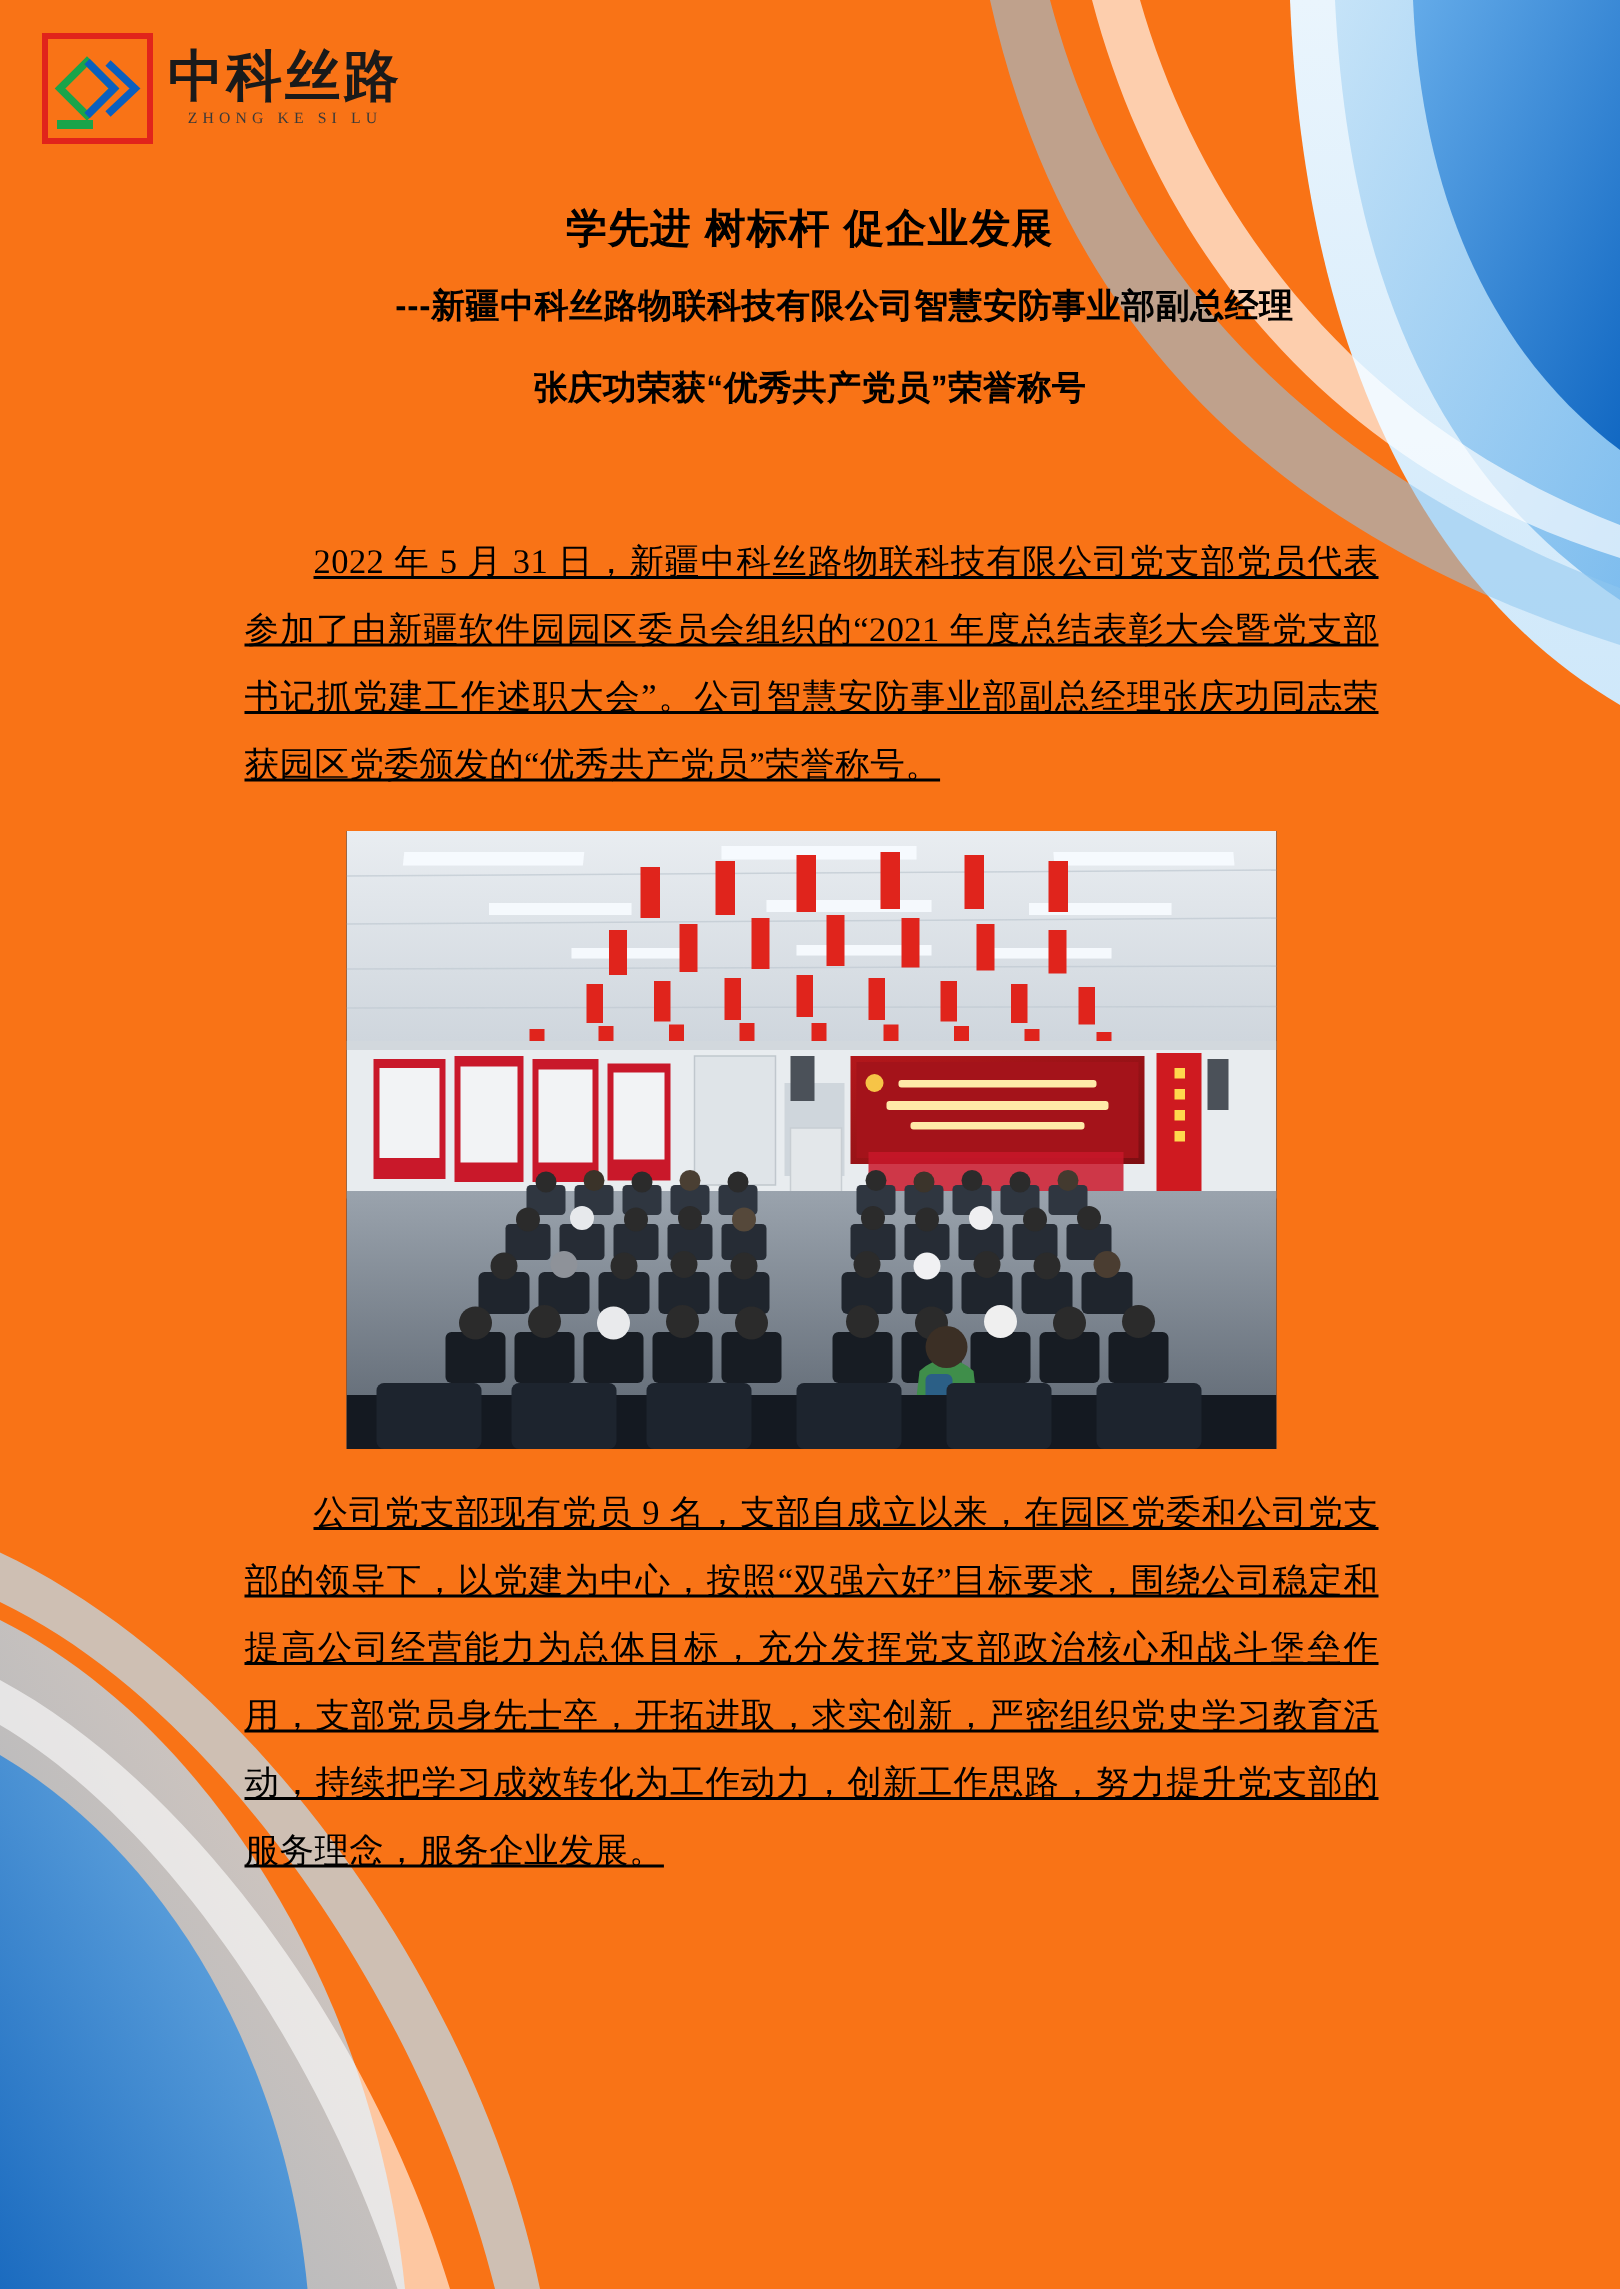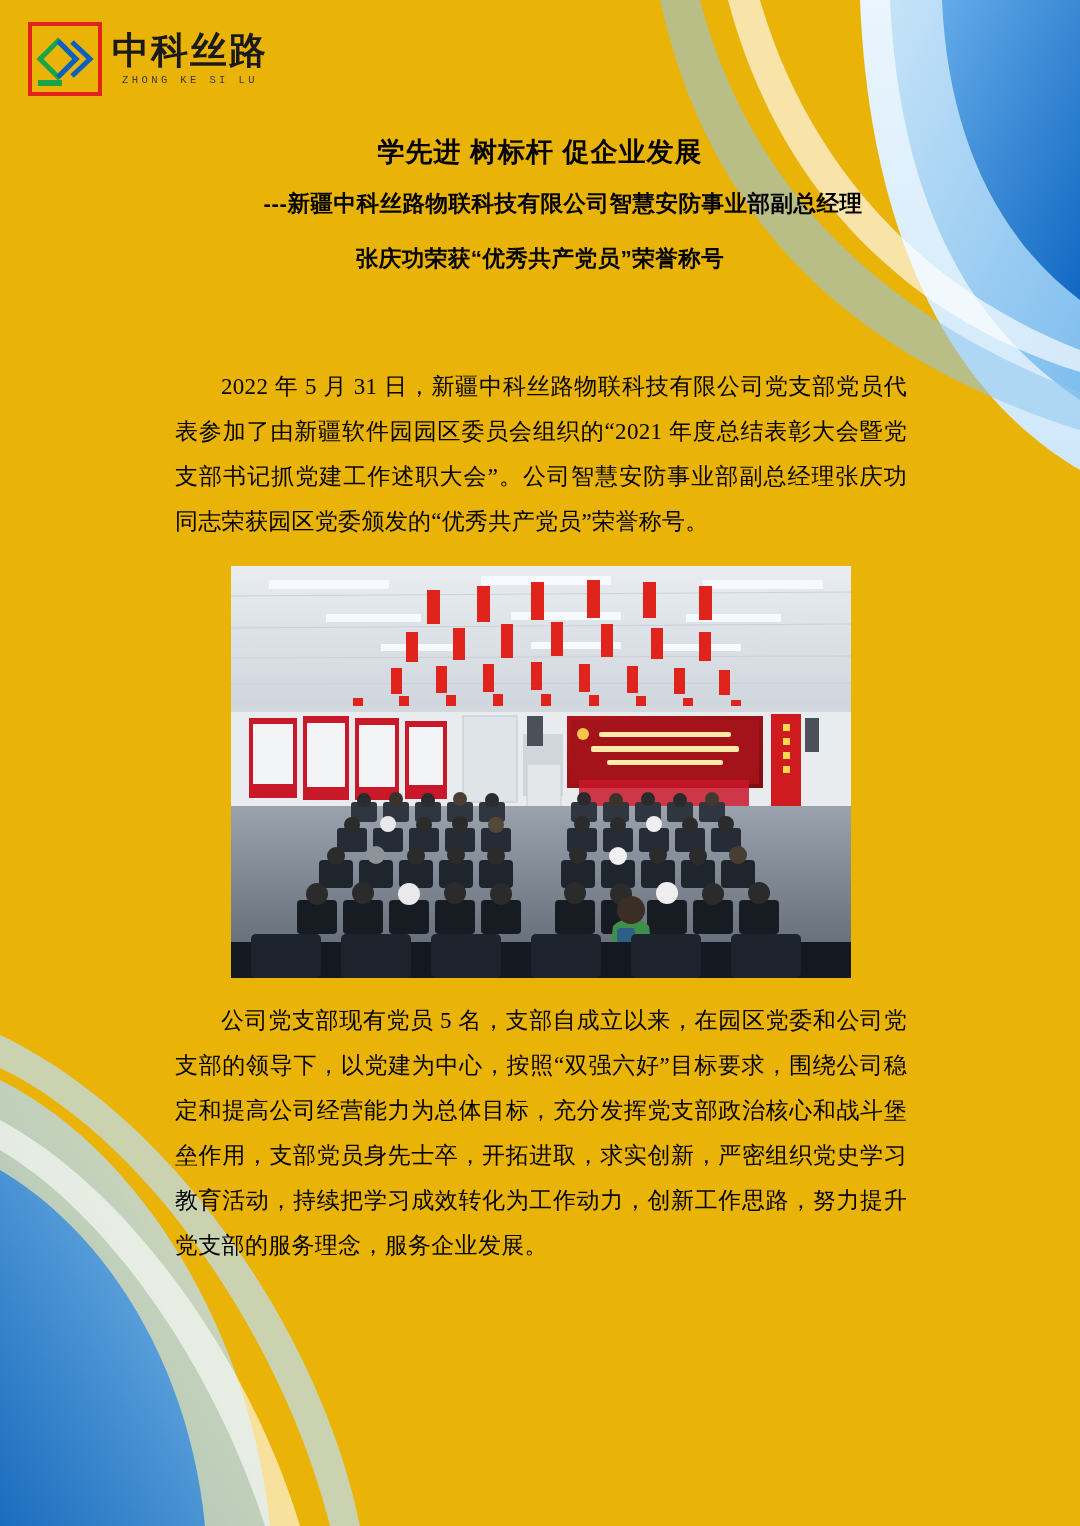--- a/index.html
+++ b/index.html
@@ -8,21 +8,21 @@
     background: #ffffff;
   }
   body {
     font-family: "Liberation Serif", "DejaVu Serif", serif;
   }
   .page {
     position: relative;
     width: 1080px;
     height: 1526px;
     overflow: hidden;
-    background: #eab308;
+    background: #f97316;
   }
 
   
   .bg-layer {
     position: absolute;
     inset: 0;
     pointer-events: none;
   }
 
   
@@ -46,21 +46,21 @@
     line-height: 1;
   }
   .logo-cn {
     font-family: "Liberation Sans", sans-serif;
     font-weight: bold;
     font-size: 37px;
     letter-spacing: 2px;
     color: #1a1a1a;
   }
   .logo-en {
-    font-family: Liberation Mono, monospace;
+    font-family: Liberation Serif, serif;
     font-size: 10.5px;
     letter-spacing: 3.4px;
     color: #3a3a3a;
     margin-top: 6px;
     text-align: center;
   }
 
   
   .title-wrap {
     position: absolute;
@@ -100,24 +100,25 @@
     position: absolute;
     left: 163px;
     top: 352px;
     width: 756px;
   }
   p.para {
     font-family: "Liberation Serif", "DejaVu Serif", serif;
     font-size: 23px;
     line-height: 45px;
     color: #000000;
-    margin: 12px;
+    margin: 0;
     text-align: justify;
     text-indent: 2em;
     letter-spacing: 0.3px;
+    text-decoration: underline;
   }
 
   
   .photo-wrap {
     margin: 22px 0 20px 0;
     display: flex;
     justify-content: center;
   }
   .photo {
     position: relative;
@@ -425,17 +426,17 @@
             <rect x="200" y="368" width="70" height="44" rx="5"></rect>
             <rect x="300" y="368" width="70" height="44" rx="5"></rect>
             <rect x="400" y="368" width="70" height="44" rx="5"></rect>
             <rect x="500" y="368" width="70" height="44" rx="5"></rect>
           </g>
         </svg>
       </div>
     </div>
 
     <div class="para2-wrap">
-      <p class="para">公司党支部现有党员 5 名，支部自成立以来，在园区党委和公司党支部的领导下，以党建为中心，按照“双强六好”目标要求，围绕公司稳定和提高公司经营能力为总体目标，充分发挥党支部政治核心和战斗堡垒作用，支部党员身先士卒，开拓进取，求实创新，严密组织党史学习教育活动，持续把学习成效转化为工作动力，创新工作思路，努力提升党支部的服务理念，服务企业发展。</p>
+      <p class="para">公司党支部现有党员 9 名，支部自成立以来，在园区党委和公司党支部的领导下，以党建为中心，按照“双强六好”目标要求，围绕公司稳定和提高公司经营能力为总体目标，充分发挥党支部政治核心和战斗堡垒作用，支部党员身先士卒，开拓进取，求实创新，严密组织党史学习教育活动，持续把学习成效转化为工作动力，创新工作思路，努力提升党支部的服务理念，服务企业发展。</p>
     </div>
 
   </div>
 </div>
 
 </body></html>

